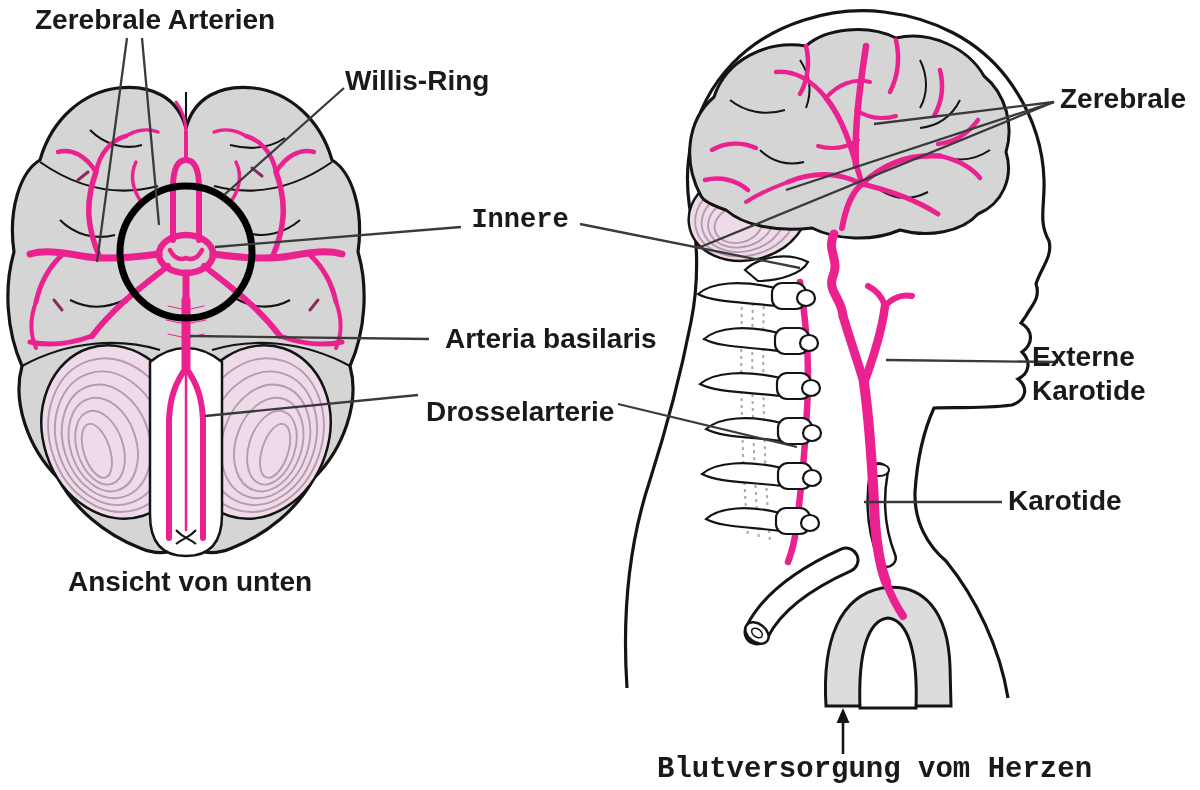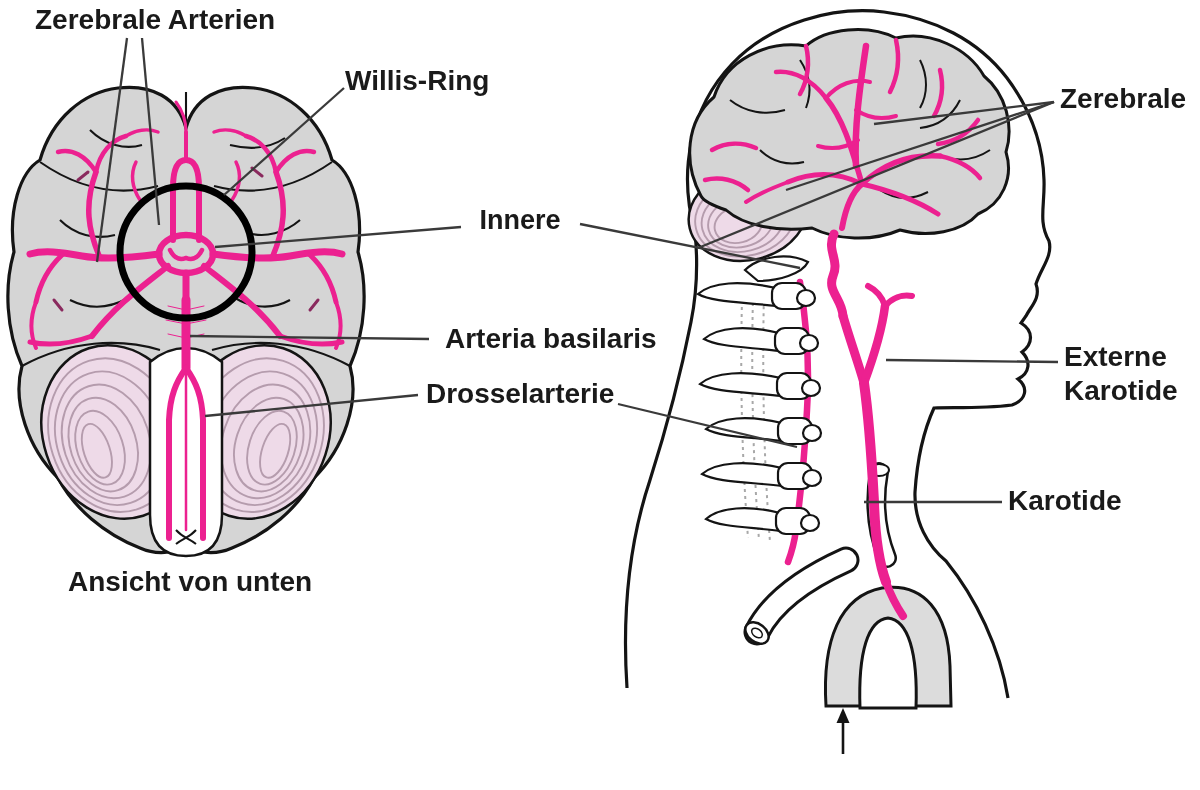--- a/index.html
+++ b/index.html
@@ -1,21 +1,21 @@
 <!DOCTYPE html>
 <html><head>
 <meta charset="utf-8">
 <style>
   html,body{margin:0;padding:0;background:#fff;}
   .stage{position:relative;width:1200px;height:790px;background:#ffffff;overflow:hidden;
          font-family:"Liberation Sans","DejaVu Sans",sans-serif;}
   .stage svg{position:absolute;left:0;top:0;}
   .lbl{position:absolute;font-weight:700;font-size:28px;color:#1a1a1a;line-height:34px;white-space:nowrap;}
   .lbl .ln{display:block;}
-  .lbl.centered{text-align:center;}
+  .lbl.centered{text-align:center;font-family:Liberation Mono, monospace;}
   .lbl.tight{font-size:27px;line-height:32px;}
   .lbl.wide{line-height:37px;}
 </style>
 </head>
 <body>
 
 <div class="stage">
 
 <svg width="1200" height="790" viewBox="0 0 1200 790">
 
@@ -279,31 +279,32 @@
 <div class="lbl" style="left:35px;top:3px;">Zerebrale Arterien</div>
 
 <div class="lbl" style="left:345px;top:52px;margin-top:12px;">Willis-Ring</div>
 
 <div class="lbl tight centered" style="left:390px;top:204px;width:260px;">
   <span class="ln">Innere</span>
 </div>
 
 <div class="lbl" style="left:445px;top:322px;">Arteria basilaris</div>
 
-<div class="lbl" style="left:426px;top:377px;text-align:right;">Drosselarterie</div>
+<div class="lbl" style="left:426px;top:395px;text-align:right;">Drosselarterie</div>
 
 <div class="lbl" style="left:68px;top:565px;">Ansicht von unten</div>
 
 <div class="lbl wide" style="left:1060px;top:80px;">
   <span class="ln">Zerebrale</span>
 </div>
 
-<div class="lbl" style="left:1064px;top:340px;">
+<div class="lbl" style="left:1032px;top:340px;">
   <span class="ln">Externe</span>
   <span class="ln">Karotide</span>
 </div>
 
 <div class="lbl" style="left:1008px;top:484px;">
   <span class="ln">Karotide</span>
 </div>
 
+<div class="lbl centered" style="left:657px;top:753px;width:372px;font-size:29px;">Blutversorgung vom Herzen</div>
 
 </div>
 
 </body></html>

